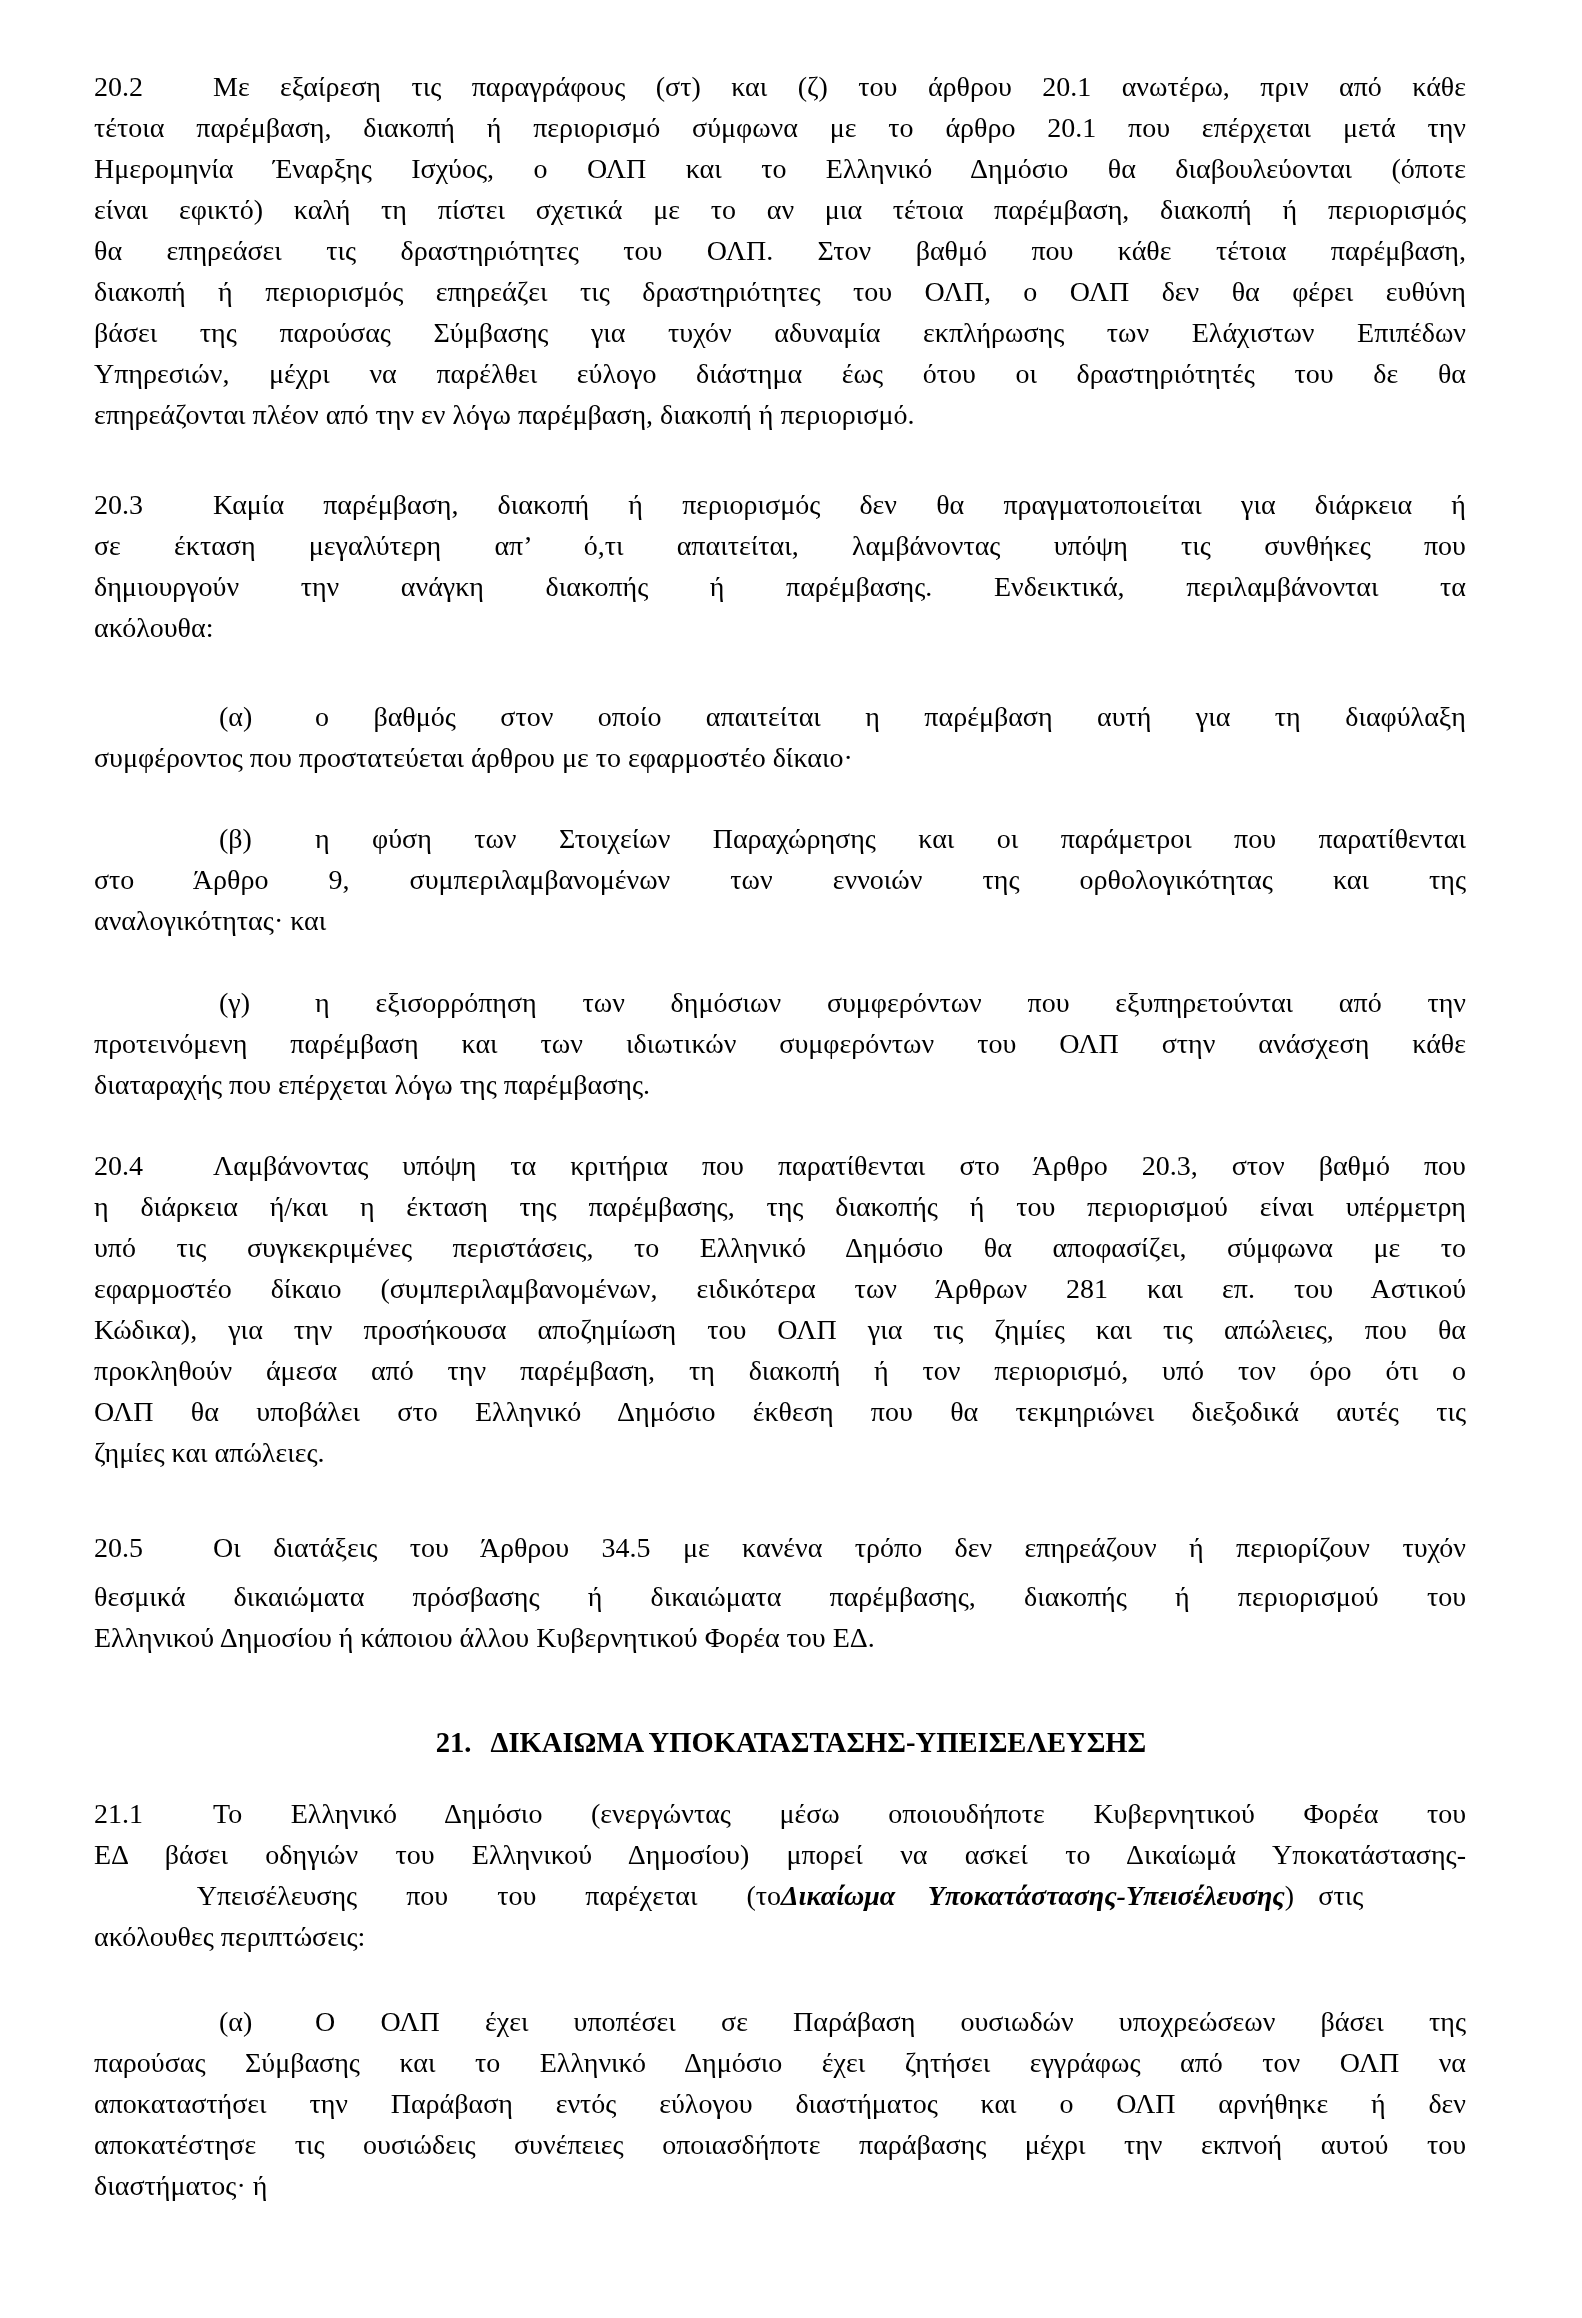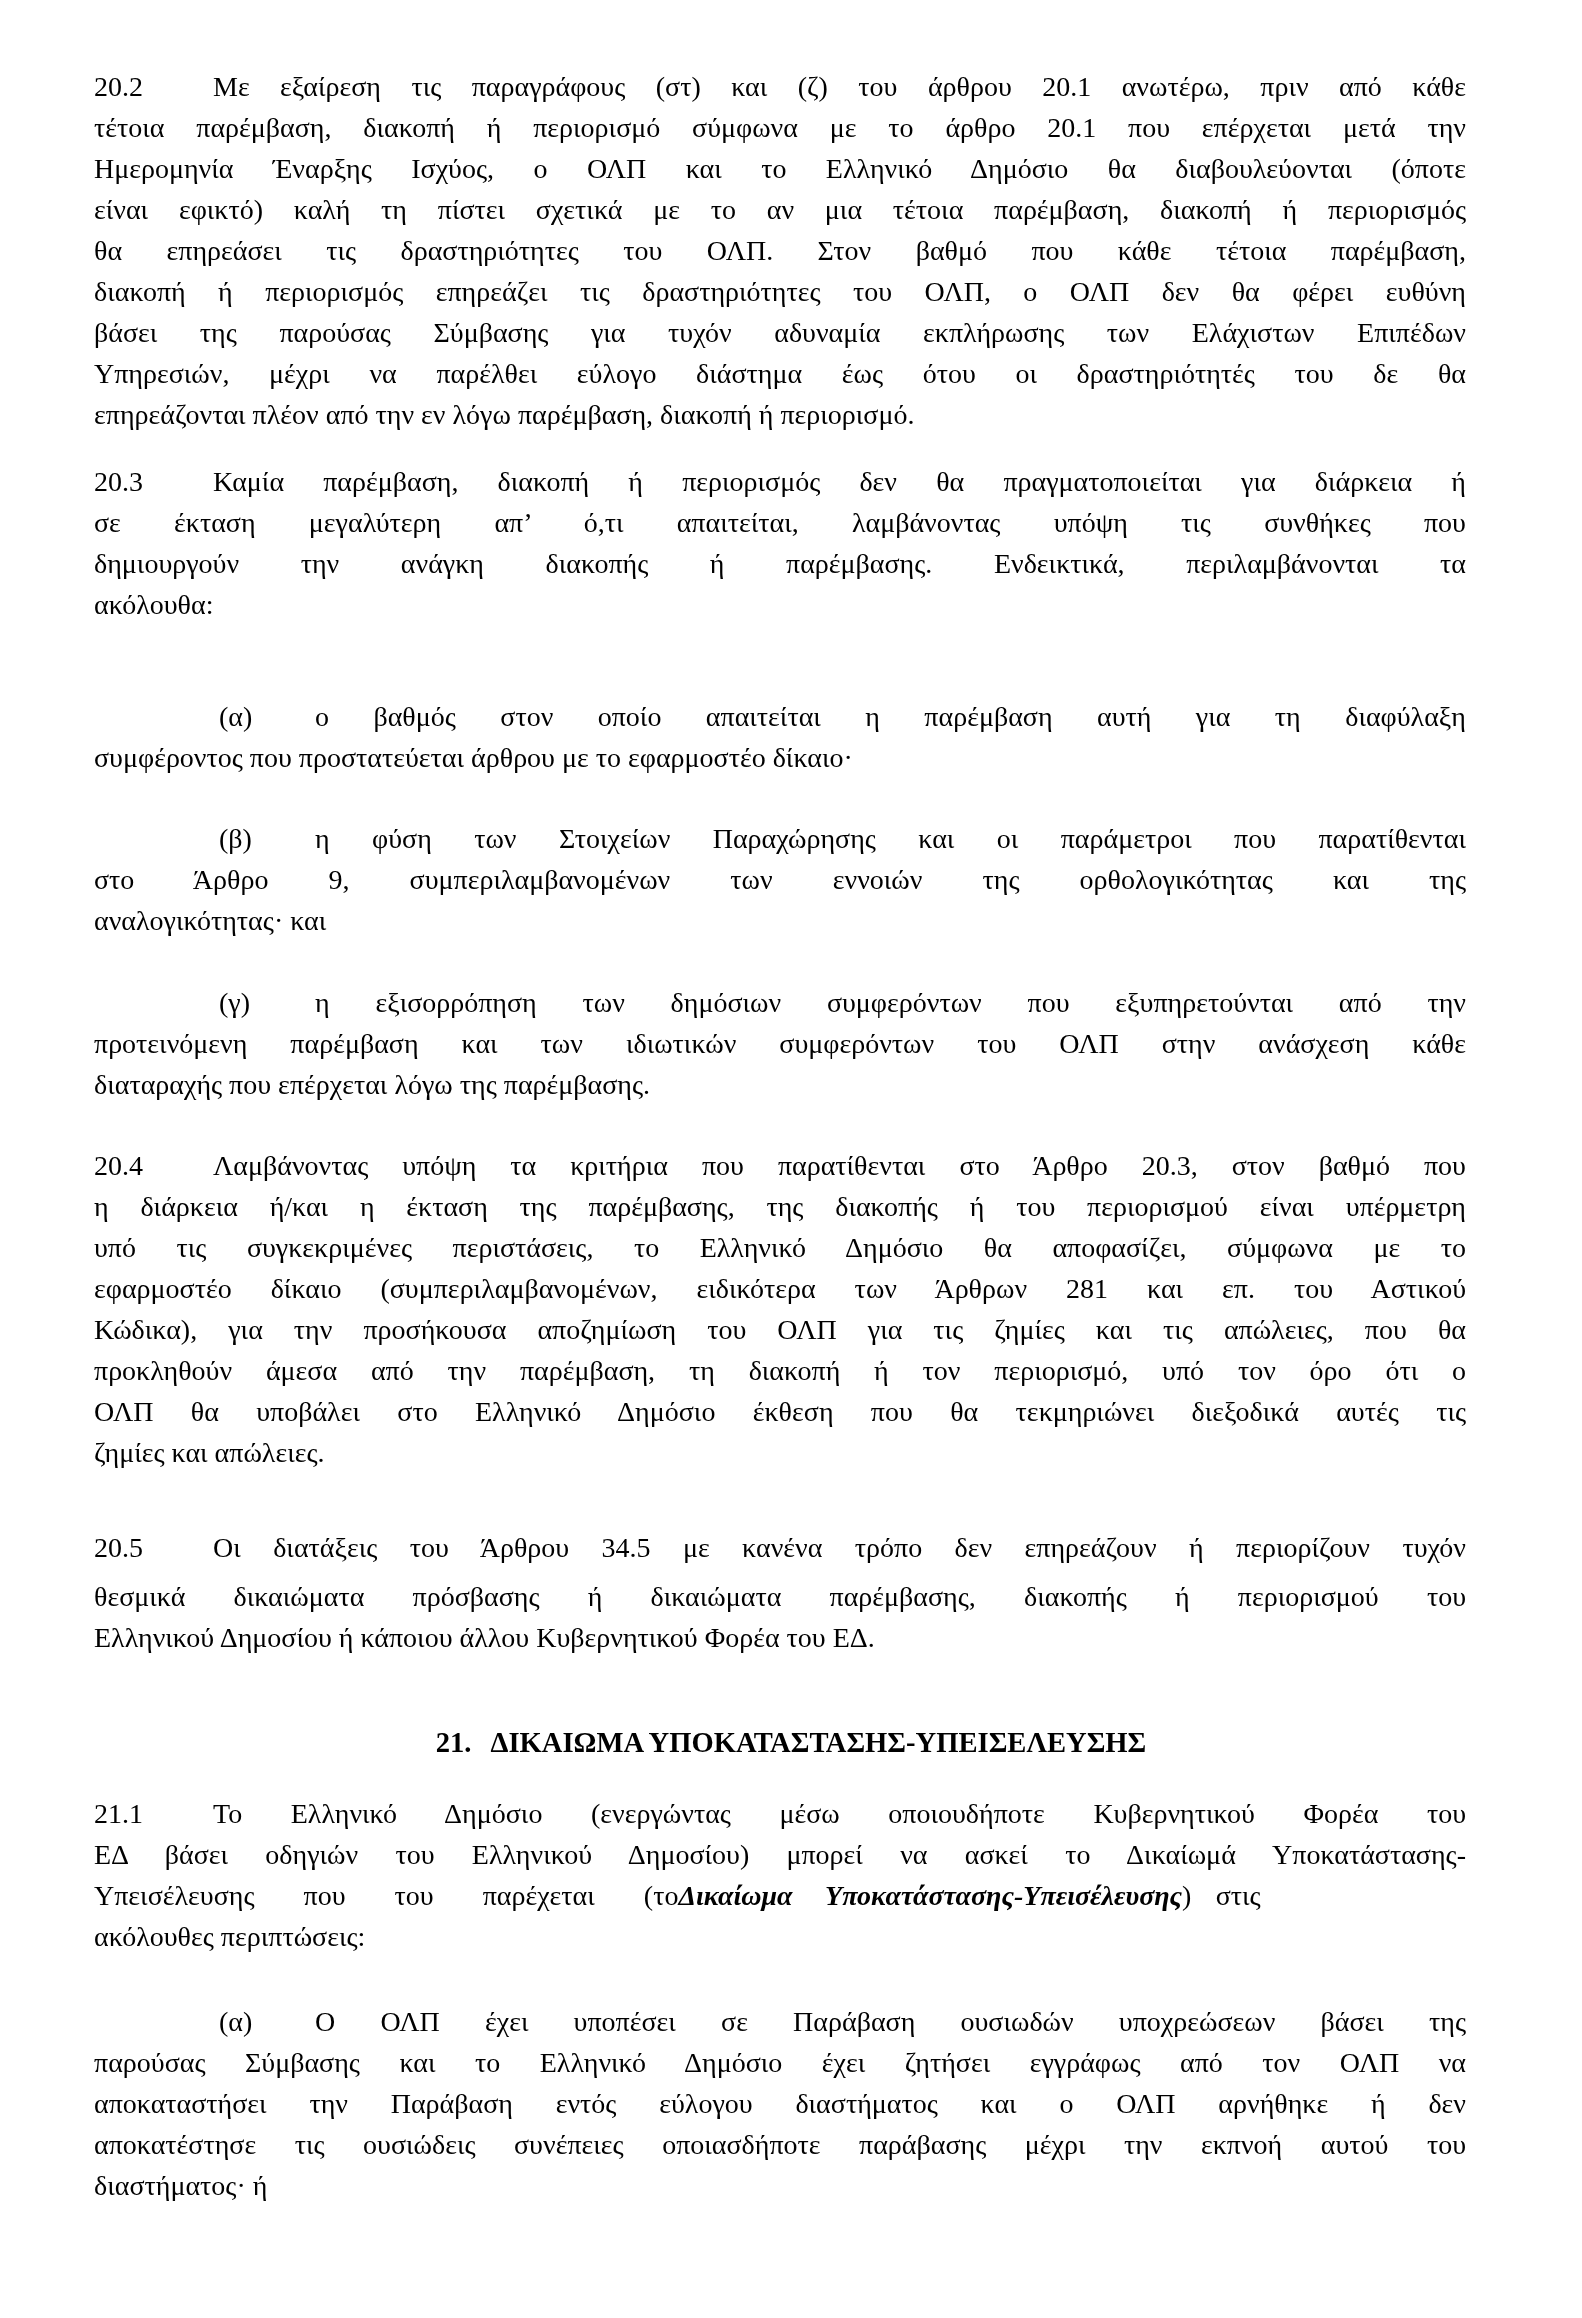--- a/index.html
+++ b/index.html
@@ -38,21 +38,21 @@
     <div class="line" style="white-space: normal; overflow: hidden;">τέτοια παρέμβαση, διακοπή ή περιορισμό σύμφωνα με το άρθρο 20.1 που επέρχεται μετά την</div>
     <div class="line" style="white-space: normal; overflow: hidden;">Ημερομηνία Έναρξης Ισχύος, ο ΟΛΠ και το Ελληνικό Δημόσιο θα διαβουλεύονται (όποτε</div>
     <div class="line" style="white-space: normal; overflow: hidden;">είναι εφικτό) καλή τη πίστει σχετικά με το αν μια τέτοια παρέμβαση, διακοπή ή περιορισμός</div>
     <div class="line" style="white-space: normal; overflow: hidden;">θα επηρεάσει τις δραστηριότητες του ΟΛΠ. Στον βαθμό που κάθε τέτοια παρέμβαση,</div>
     <div class="line" style="white-space: normal; overflow: hidden;">διακοπή ή περιορισμός επηρεάζει τις δραστηριότητες του ΟΛΠ, ο ΟΛΠ δεν θα φέρει ευθύνη</div>
     <div class="line" style="white-space: normal; overflow: hidden;">βάσει της παρούσας Σύμβασης για τυχόν αδυναμία εκπλήρωσης των Ελάχιστων Επιπέδων</div>
     <div class="line" style="white-space: normal; overflow: hidden;">Υπηρεσιών, μέχρι να παρέλθει εύλογο διάστημα έως ότου οι δραστηριότητές του δε θα</div>
     <div class="line last" style="white-space: normal; overflow: hidden;">επηρεάζονται πλέον από την εν λόγω παρέμβαση, διακοπή ή περιορισμό.</div>
   </div>
 
-  <div class="block" style="top:461px">
+  <div class="block" style="top:484px">
     <div class="line line-first" style="white-space: normal; overflow: hidden;">
       <span class="label" style="left:0">20.3</span>
       <div style="margin-left:119px;text-align:justify;text-align-last:justify">Καμία παρέμβαση, διακοπή ή περιορισμός δεν θα πραγματοποιείται για διάρκεια ή</div>
     </div>
     <div class="line" style="white-space: normal; overflow: hidden;">σε έκταση μεγαλύτερη απ’ ό,τι απαιτείται, λαμβάνοντας υπόψη τις συνθήκες που</div>
     <div class="line" style="white-space: normal; overflow: hidden;">δημιουργούν την ανάγκη διακοπής ή παρέμβασης. Ενδεικτικά, περιλαμβάνονται τα</div>
     <div class="line last" style="white-space: normal; overflow: hidden;">ακόλουθα:</div>
   </div>
 
   <div class="block" style="top:696px">
@@ -107,21 +107,21 @@
   <div class="heading" style="top:1722px">
     <span class="hnum">21.</span><span>ΔΙΚΑΙΩΜΑ ΥΠΟΚΑΤΑΣΤΑΣΗΣ-ΥΠΕΙΣΕΛΕΥΣΗΣ</span>
   </div>
 
   <div class="block" style="top:1793px">
     <div class="line line-first" style="white-space: normal; overflow: hidden;">
       <span class="label" style="left:0">21.1</span>
       <div style="margin-left:119px;text-align:justify;text-align-last:justify">Το Ελληνικό Δημόσιο (ενεργώντας μέσω οποιουδήποτε Κυβερνητικού Φορέα του</div>
     </div>
     <div class="line" style="white-space: normal; overflow: hidden;">ΕΔ βάσει οδηγιών του Ελληνικού Δημοσίου) μπορεί να ασκεί το Δικαίωμά Υποκατάστασης-</div>
-    <div class="line" style="display: flex; justify-content: flex-start; white-space: normal; overflow: hidden;">
+    <div class="line" style="display: flex; justify-content: center; white-space: normal; overflow: hidden;">
       <span style="word-spacing:42px">Υπεισέλευσης που του παρέχεται (το</span>
       <span><span class="term" style="word-spacing:26px">Δικαίωμα Υποκατάστασης-Υπεισέλευσης</span><span style="word-spacing:17.3px">) στις</span></span>
     </div>
     <div class="line last" style="white-space: normal; overflow: hidden;">ακόλουθες περιπτώσεις:</div>
   </div>
 
   <div class="block" style="top:2001px">
     <div class="line line-first" style="white-space: normal; overflow: hidden;">
       <span class="label" style="left:125px">(α)</span>
       <div style="margin-left:221px;text-align:justify;text-align-last:justify">Ο ΟΛΠ έχει υποπέσει σε Παράβαση ουσιωδών υποχρεώσεων βάσει της</div>

